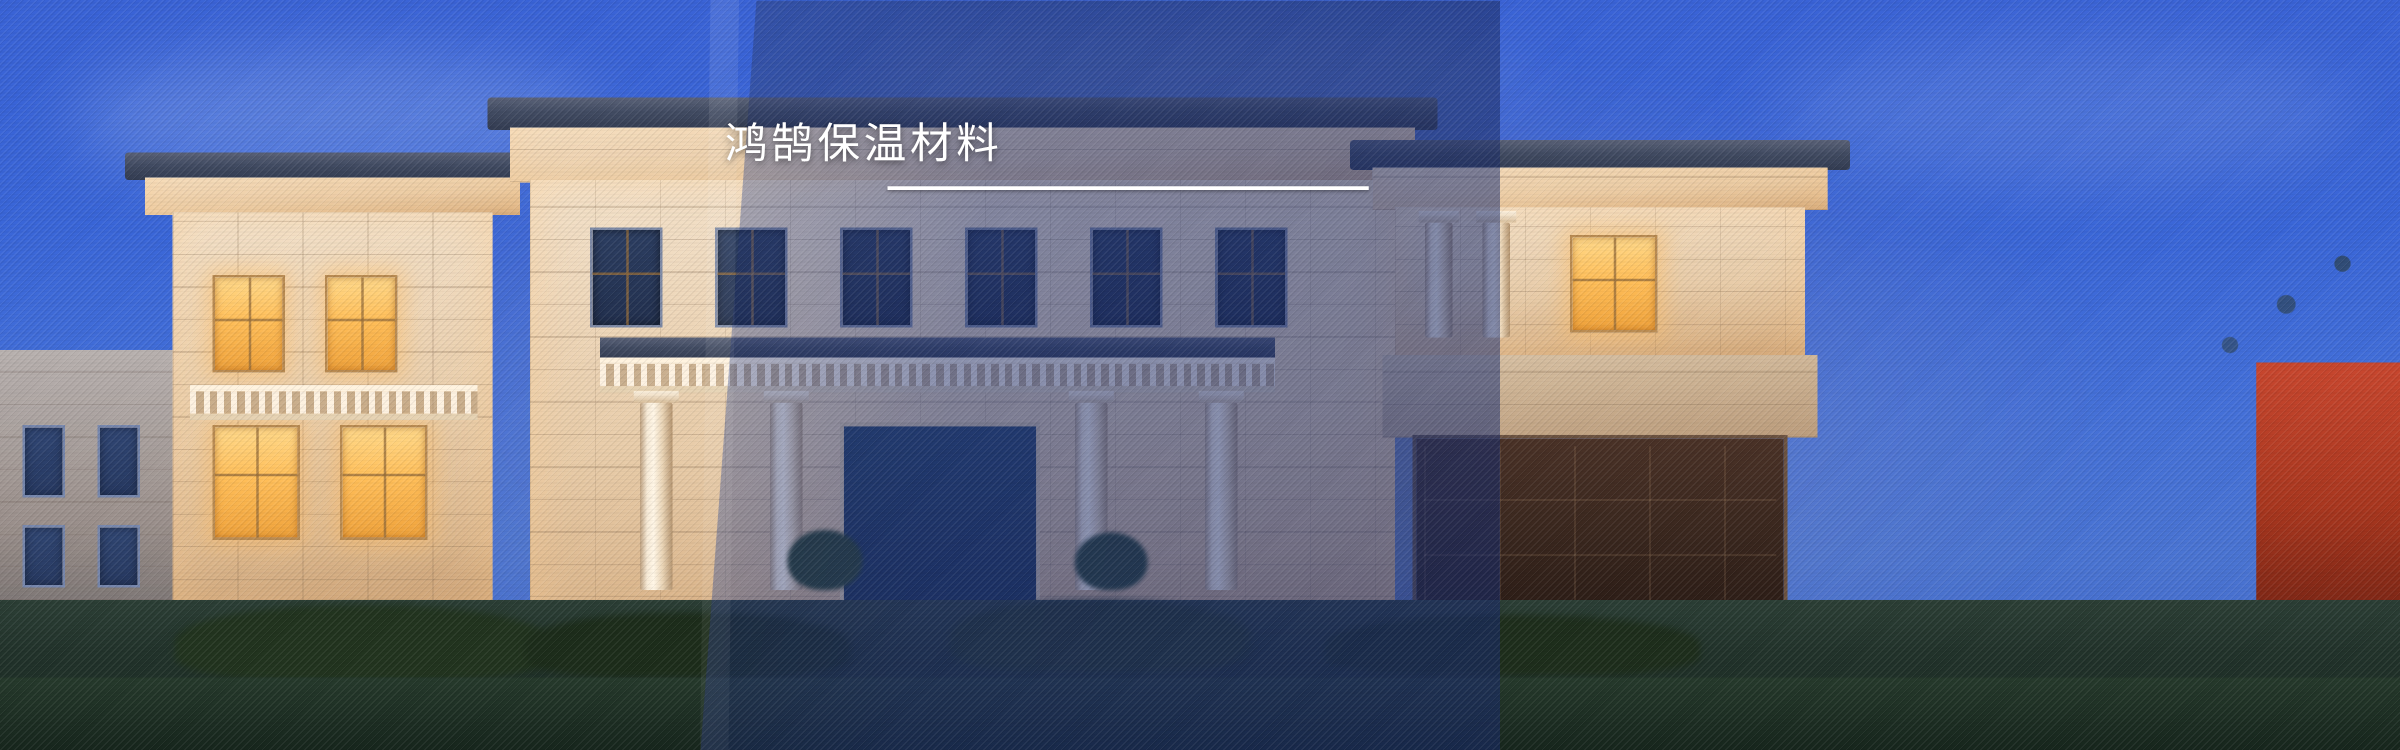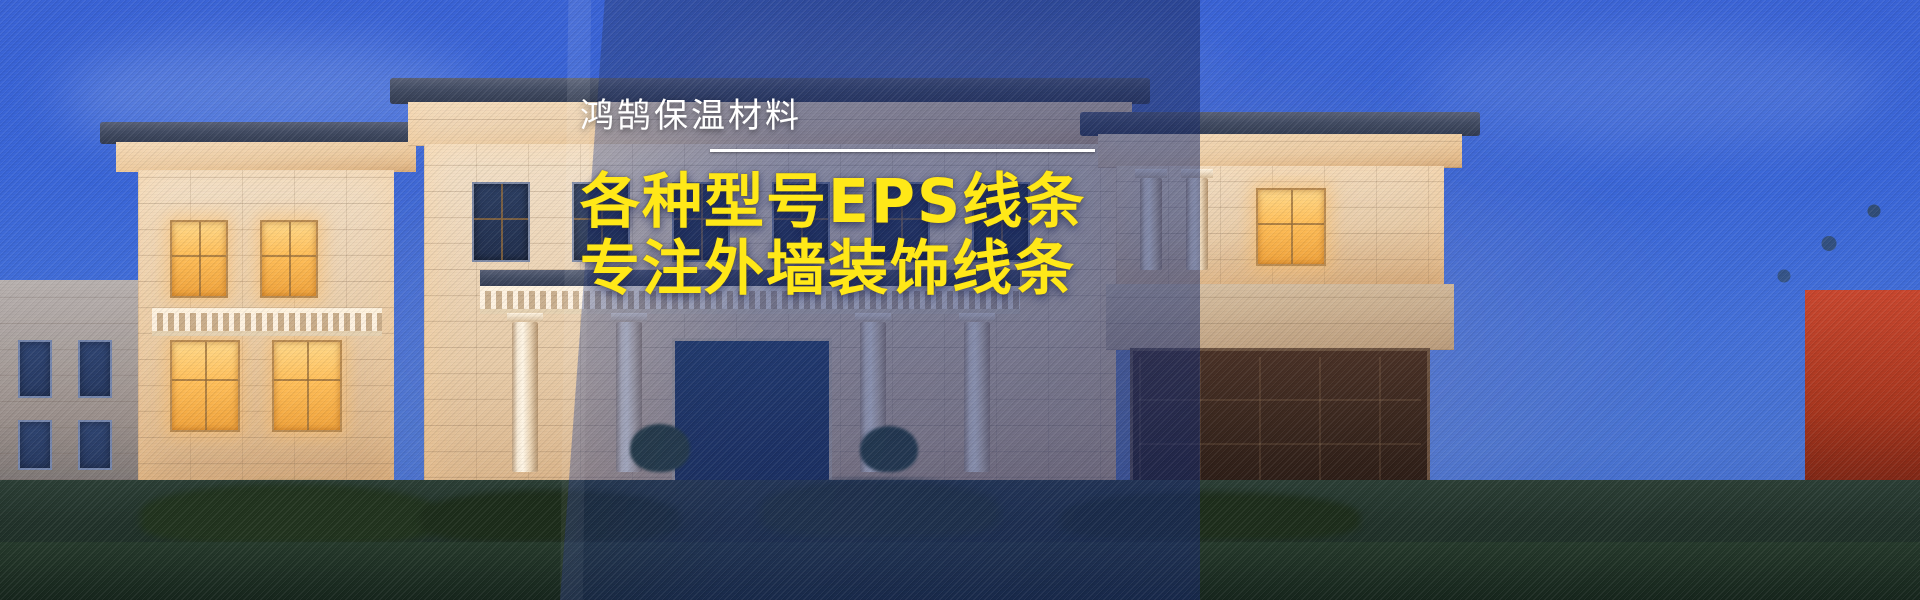--- a/index.html
+++ b/index.html
@@ -329,19 +329,15 @@
 
   <div class="panel"></div>
   <div class="panel-edge"></div>
 
   <div class="hatch"></div>
   <div class="scan"></div>
 
   <div class="copy">
     <p class="eyebrow">鸿鹄保温材料</p>
     <div class="rule"></div>
-    <h1 class="h1">
-      <span class="l1">各种型号EPS线条</span>
-      <span class="l2">专注外墙装饰线条</span>
-    </h1>
   </div>
 
 </div>
 
 </body></html>

